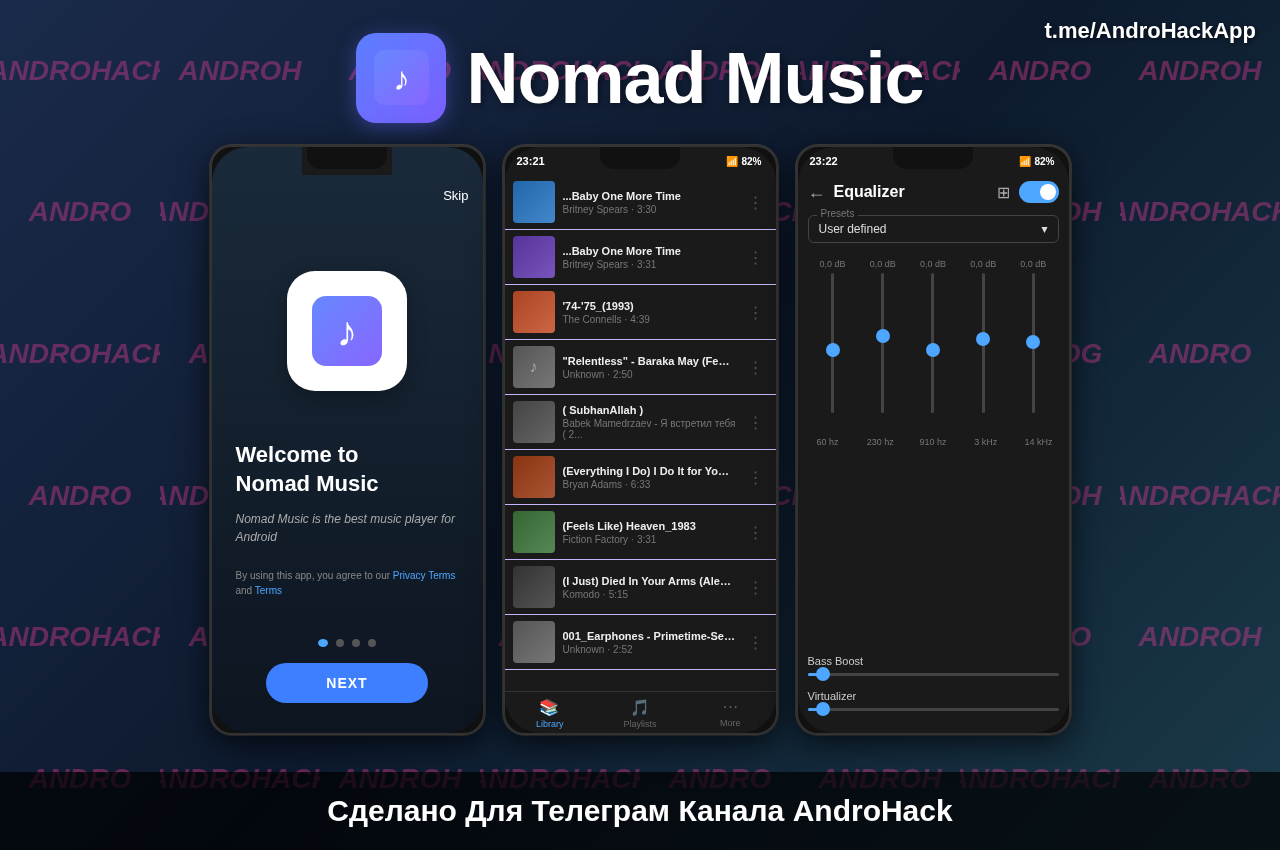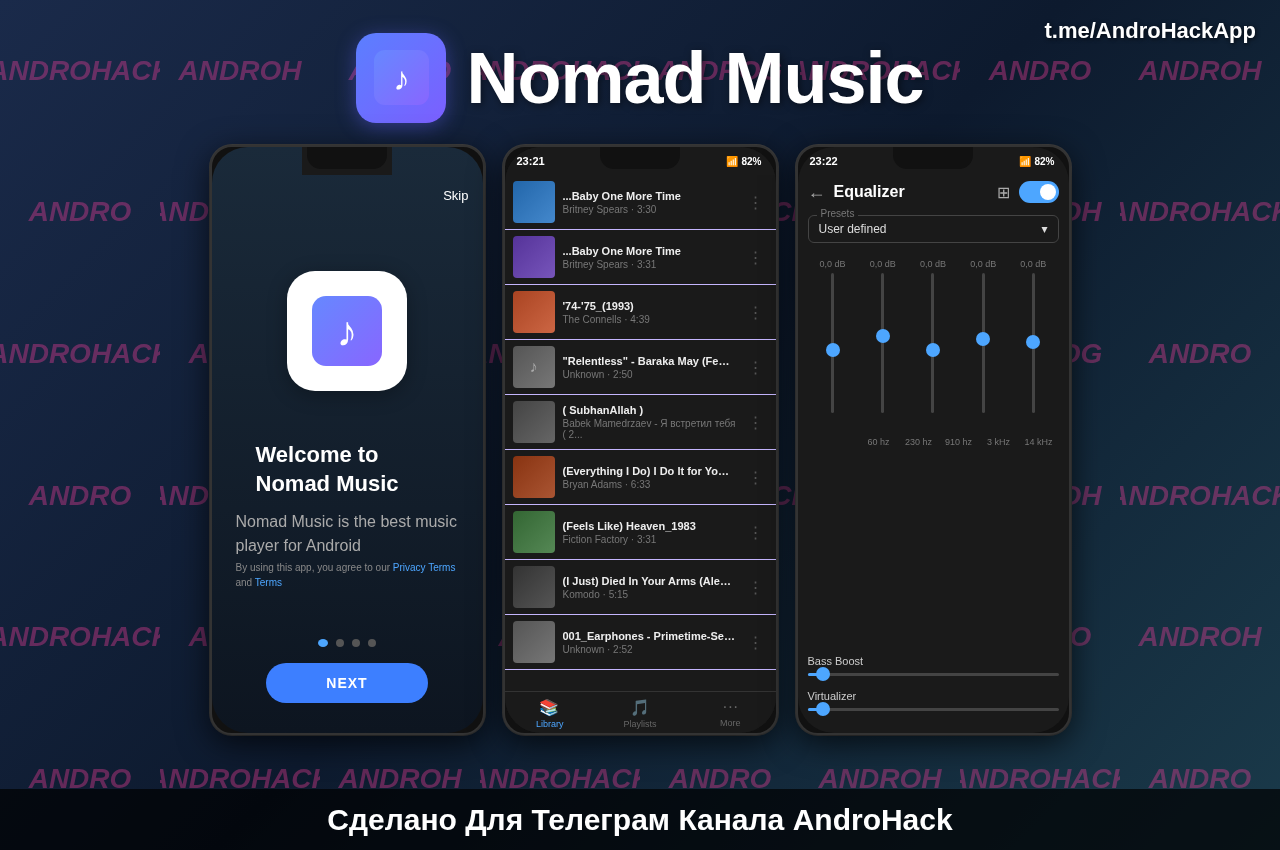--- a/index.html
+++ b/index.html
@@ -193,28 +193,28 @@
       padding: 0 24px;
       flex: 1;
     }
 
     .welcome-title {
       color: white;
       font-size: 22px;
       font-weight: 700;
       line-height: 1.3;
       margin-bottom: 12px;
-      margin-left: 20px;
     }
 
     .welcome-desc {
       color: #aaa;
-      font-size: 16px;
+      font-size: 12px;
       line-height: 1.5;
-      margin-bottom: 2px;
+      margin-bottom: 22px;
+      font-style: italic;
     }
 
     .welcome-policy {
       color: #888;
       font-size: 10px;
       line-height: 1.5;
     }
 
     .welcome-policy a { color: #4da6ff; }
 
@@ -465,21 +465,21 @@
       background: #4da6ff;
       border-radius: 50%;
       position: absolute;
       left: 50%;
       transform: translateX(-50%);
       top: 50%;
     }
 
     .eq-hz-labels {
       display: flex;
-      justify-content: flex-end;
+      justify-content: space-between;
       margin-top: 4px;
     }
 
     .eq-hz-label {
       color: #777;
       font-size: 9px;
       text-align: center;
       width: 40px;
     }
 
@@ -517,21 +517,21 @@
       border-radius: 2px;
       width: 8%;
     }
 
     
     .footer-text {
       position: absolute;
       bottom: 0;
       left: 0;
       right: 0;
-      height: 61px;
+      height: 78px;
       background: rgba(0,0,0,0.7);
       display: flex;
       align-items: center;
       justify-content: center;
       z-index: 10;
     }
 
     .footer-label {
       color: white;
       font-size: 30px;

